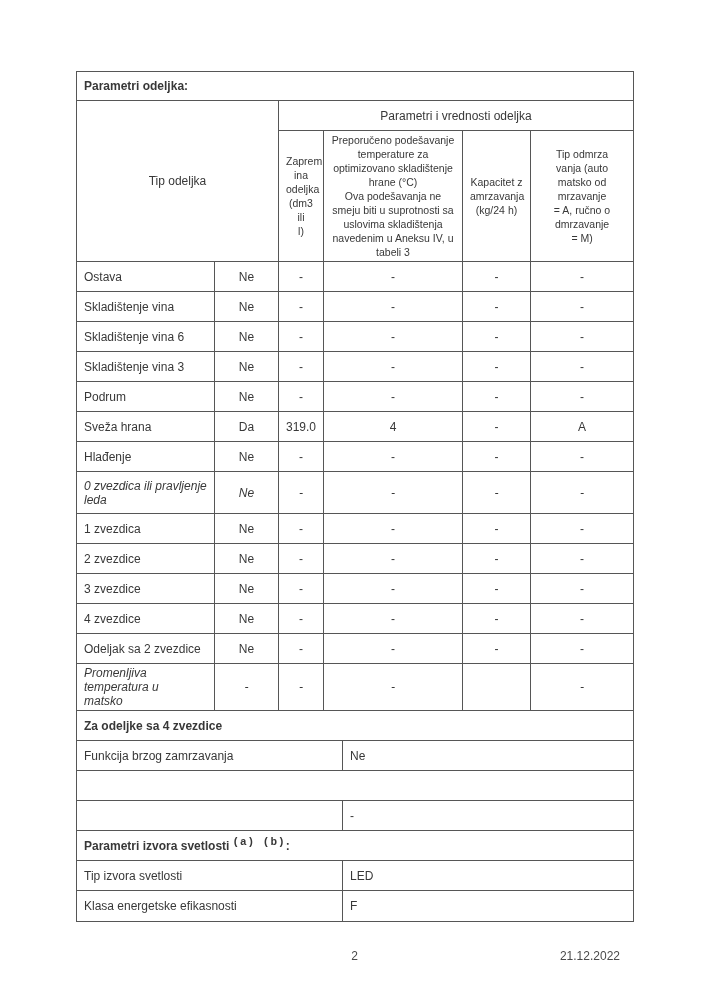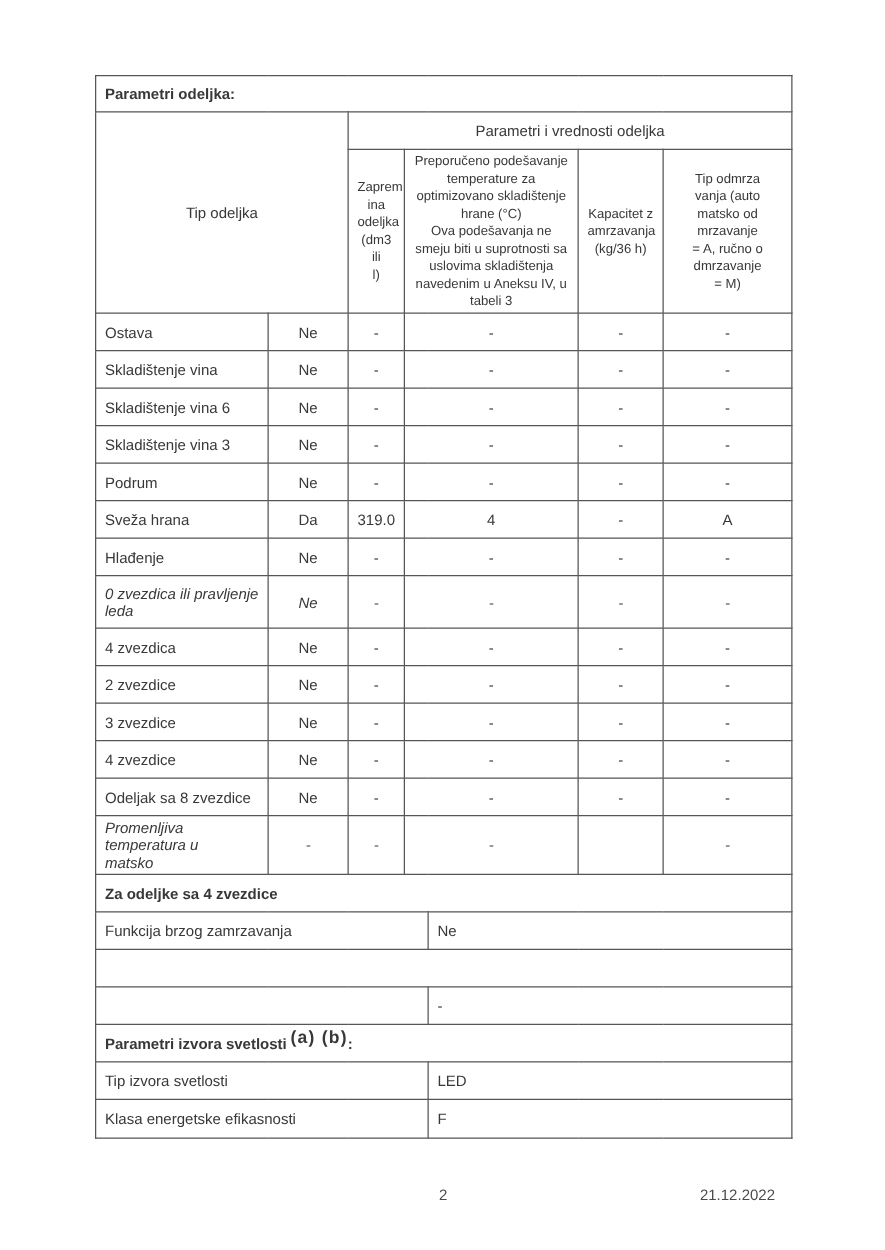--- a/index.html
+++ b/index.html
@@ -9,21 +9,21 @@
     width: 708px;
     height: 1000px;
     background: #ffffff;
     font-family: "Liberation Sans", "DejaVu Sans", sans-serif;
     color: #383838;
     overflow: hidden;
   }
   table.fiche {
     position: absolute;
     left: 76px;
-    top: 60px;
+    top: 71px;
     width: 557px;
     border-collapse: collapse;
     table-layout: fixed;
     font-size: 12px;
     line-height: 14px;
   }
   table.fiche td {
     border: 1px solid #565656;
     padding: 2px 7px;
     vertical-align: middle;
@@ -31,21 +31,21 @@
   }
   td.c { text-align: center; padding: 2px 2px; }
   td.b { font-weight: bold; }
   .pre { white-space: pre-line; }
   td.sub { font-size: 10.5px; line-height: 14px; }
   tr.h29 { height: 29px; }
   tr.h30 { height: 30px; }
   tr.h31 { height: 31px; }
   tr.h42 { height: 42px; font-style: italic; }
   tr.h130 { height: 130px; }
-  sup.fn { font-size: 14px; line-height: 0; margin-left: 3px; letter-spacing: 1px; }
+  sup.fn { font-size: 11px; line-height: 0; margin-left: 3px; letter-spacing: 1px; font-family: Liberation Mono, monospace; }
   .footer {
     position: absolute;
     left: 76px;
     top: 949px;
     width: 557px;
     height: 16px;
     font-size: 12px;
     color: #4a4a4a;
   }
   .footer .pageno {
@@ -95,21 +95,21 @@
 temperature za
 optimizovano skladištenje
 hrane (°C)
 Ova podešavanja ne
 smeju biti u suprotnosti sa
 uslovima skladištenja
 navedenim u Aneksu IV, u
 tabeli 3</td>
       <td class="c pre sub">Kapacitet z
 amrzavanja
-(kg/36 h)</td>
+(kg/24 h)</td>
       <td class="c pre sub">Tip odmrza
 vanja (auto
 matsko od
 mrzavanje
 = A, ručno o
 dmrzavanje
 = M)</td>
     </tr>
 
     <tr class="h30">
@@ -171,21 +171,21 @@
     <tr class="h42">
       <td class="pre">0 zvezdica ili pravljenje
 leda</td>
       <td class="c">Ne</td>
       <td class="c">-</td>
       <td colspan="2" class="c">-</td>
       <td class="c">-</td>
       <td class="c">-</td>
     </tr>
     <tr class="h30">
-      <td>4 zvezdica</td>
+      <td>1 zvezdica</td>
       <td class="c">Ne</td>
       <td class="c">-</td>
       <td colspan="2" class="c">-</td>
       <td class="c">-</td>
       <td class="c">-</td>
     </tr>
     <tr class="h30">
       <td>2 zvezdice</td>
       <td class="c">Ne</td>
       <td class="c">-</td>
@@ -203,21 +203,21 @@
     </tr>
     <tr class="h30">
       <td>4 zvezdice</td>
       <td class="c">Ne</td>
       <td class="c">-</td>
       <td colspan="2" class="c">-</td>
       <td class="c">-</td>
       <td class="c">-</td>
     </tr>
     <tr class="h30">
-      <td>Odeljak sa 8 zvezdice</td>
+      <td>Odeljak sa 2 zvezdice</td>
       <td class="c">Ne</td>
       <td class="c">-</td>
       <td colspan="2" class="c">-</td>
       <td class="c">-</td>
       <td class="c">-</td>
     </tr>
     <tr class="h42">
       <td class="pre">Promenljiva temperatura u
 matsko</td>
       <td class="c">-</td>

